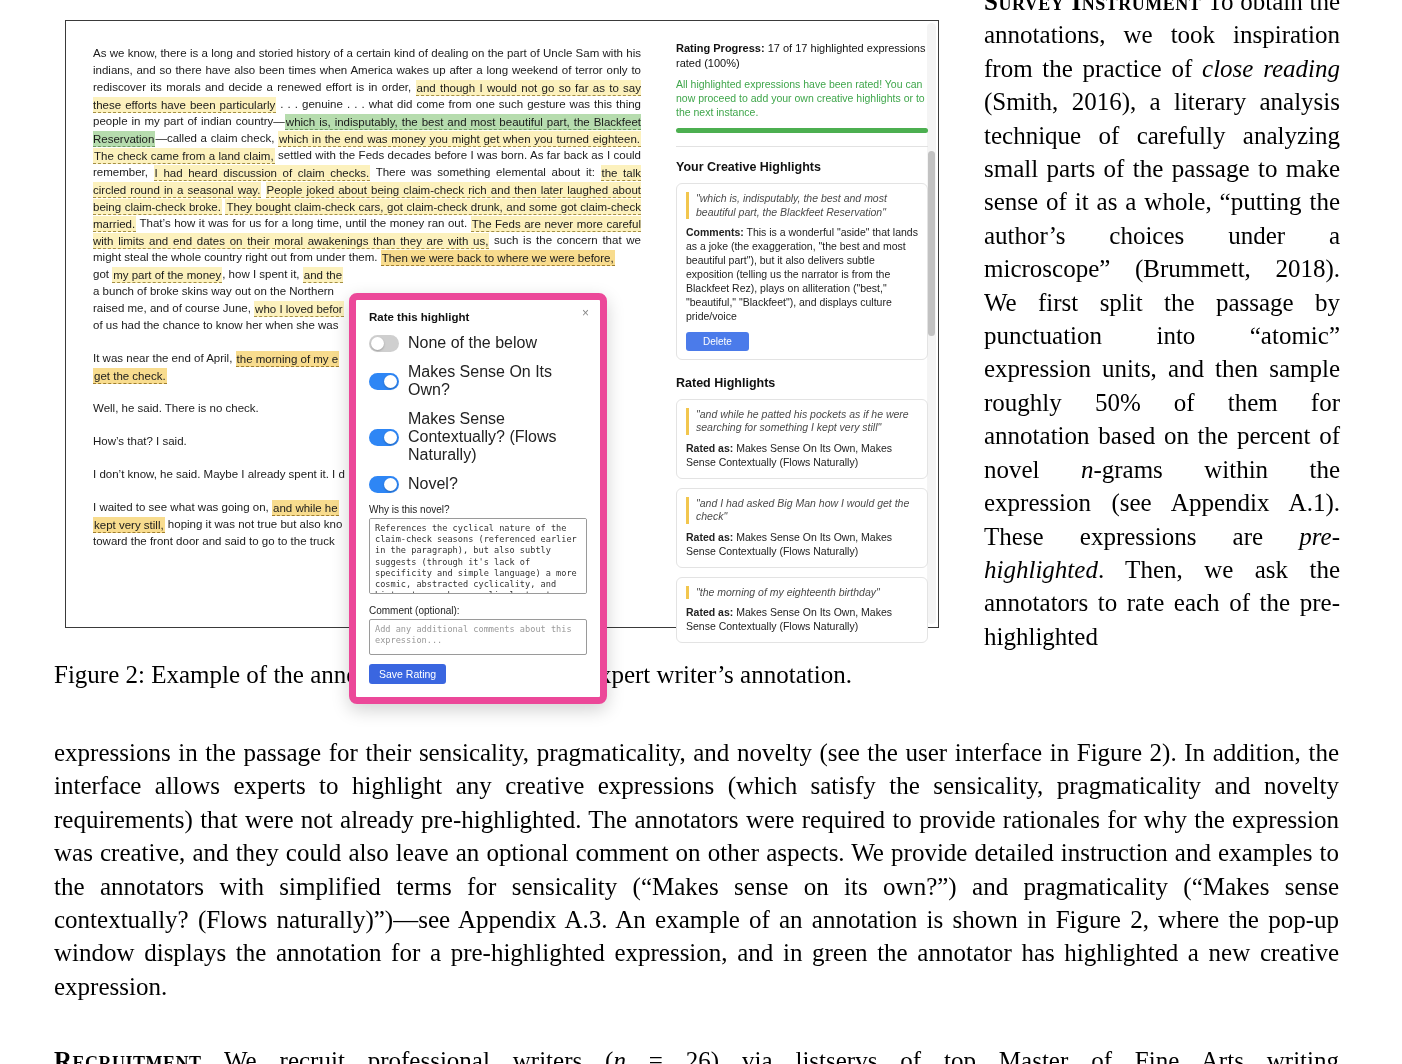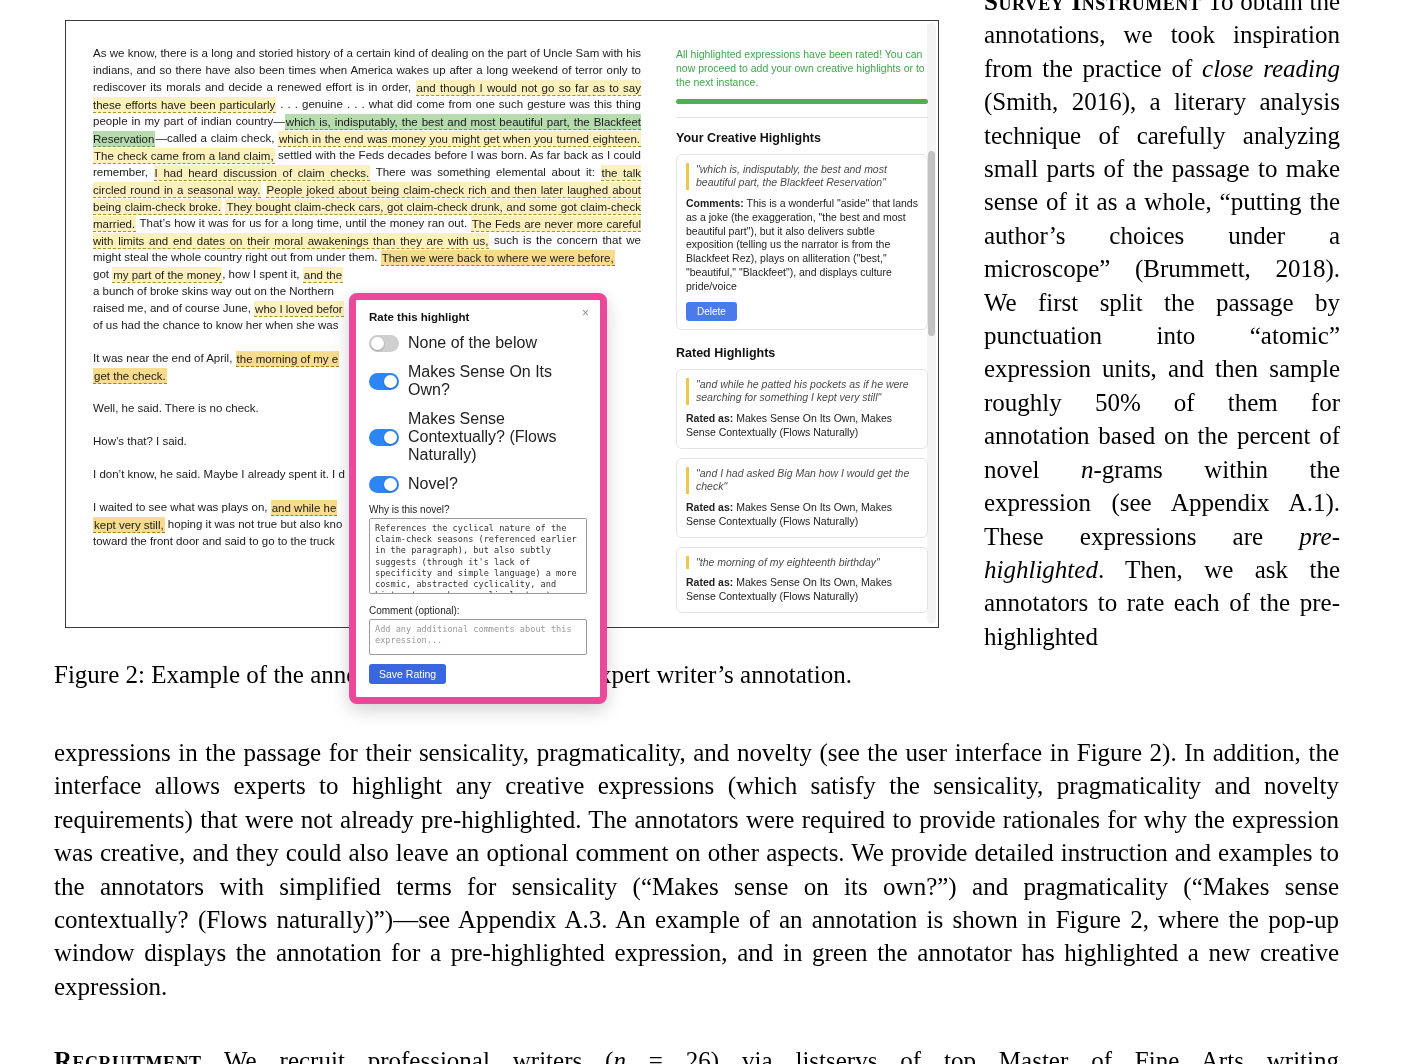--- a/index.html
+++ b/index.html
@@ -36,21 +36,21 @@
   .progress-msg { margin-top: 6px; color: #3fa64b; font-size: 10.5px; line-height: 1.35; }
   .progress-bar { margin-top: 9px; height: 5px; background: #4caf50; border-radius: 3px; width: 100%; }
   hr.divider { border: none; border-top: 1px solid #e2e2e2; margin: 13px 0; }
   .section-heading { font-weight: bold; font-size: 12.5px; margin-bottom: 9px; color: #111; }
   .section-heading.rated { margin-top: 16px; }
   .card { border: 1px solid #e3e3e3; border-radius: 6px; padding: 8px 9px; margin-bottom: 9px; background: #fff; }
   .quote { border-left: 3px solid #f2c64e; padding-left: 7px; font-style: italic; color: #4a4a4a;
            line-height: 1.3; margin-bottom: 7px; }
   .card-text { line-height: 1.32; color: #222; }
   .btn { border: none; border-radius: 3px; color: #fff; font-family: inherit; cursor: pointer; display: inline-block; }
-  .btn.delete { margin-top: 8px; background: #4b7bea; font-size: 10px; padding: 4px 11px; }
+  .btn.delete { margin-top: 8px; background: #4b7bea; font-size: 10px; padding: 4px 17px; }
   .btn.save { margin-top: 9px; background: #3a66e0; font-size: 10.5px; padding: 4px 10px; }
 
   
   .modal { position: absolute; left: 283px; top: 272px; width: 258px; background: #fff;
            border: 7px solid #ec4899; border-radius: 8px; box-shadow: 0 6px 18px rgba(0,0,0,0.18);
            padding: 11px 13px 13px; z-index: 5; }
   .modal-title { font-size: 11.5px; font-weight: bold; color: #111; }
   .modal-close { position: absolute; top: 6px; right: 11px; color: #888; font-size: 12px; cursor: pointer; }
   .toggle-list { margin-top: 4px; }
   .toggle-row { display: flex; align-items: center; gap: 9px; margin-top: 11px; }
@@ -87,30 +87,33 @@
         <p><span>As we know, there is a long and storied history of a certain kind of dealing on the part of Uncle Sam with his indians, and so there have also been times when America wakes up after a long weekend of terror only to rediscover its morals and decide a renewed effort is in order, </span><span class="hl hl-y">and though I would not go so far as to say these efforts have been particularly</span><span> . . . genuine . . . what did come from one such gesture was this thing people in my part of indian country—</span><span class="hl hl-g">which is, indisputably, the best and most beautiful part, the Blackfeet Reservation</span><span>—called a claim check, </span><span class="hl hl-y">which in the end was money you might get when you turned eighteen.</span><span> </span><span class="hl hl-y">The check came from a land claim,</span><span> settled with the Feds decades before I was born. As far back as I could remember, </span><span class="hl hl-y">I had heard discussion of claim checks.</span><span> There was something elemental about it: </span><span class="hl hl-y">the talk circled round in a seasonal way.</span><span> </span><span class="hl hl-y">People joked about being claim-check rich and then later laughed about being claim-check broke.</span><span> </span><span class="hl hl-y">They bought claim-check cars, got claim-check drunk, and some got claim-check married.</span><span> That’s how it was for us for a long time, until the money ran out. </span><span class="hl hl-y">The Feds are never more careful with limits and end dates on their moral awakenings than they are with us,</span><span> such is the concern that we might steal the whole country right out from under them. </span><span class="hl hl-a">Then we were back to where we were before,</span></p>
         <p class="cont"><span>got </span><span class="hl hl-y">my part of the money</span><span>, how I spent it, </span><span class="hl hl-y">and the </span></p>
         <p class="cont"><span>a bunch of broke skins way out on the Northern </span></p>
         <p class="cont"><span>raised me, and of course June, </span><span class="hl hl-y">who I loved befor</span></p>
         <p class="cont"><span>of us had the chance to know her when she was</span></p>
         <p><span>It was near the end of April, </span><span class="hl hl-a">the morning of my e</span></p>
         <p class="cont"><span class="hl hl-a">get the check.</span></p>
         <p><span>Well, he said. There is no check.</span></p>
         <p><span>How’s that? I said.</span></p>
         <p><span>I don’t know, he said. Maybe I already spent it. I d</span></p>
-        <p><span>I waited to see what was plays on, </span><span class="hl hl-a">and while he </span></p>
+        <p><span>I waited to see what was going on, </span><span class="hl hl-a">and while he </span></p>
         <p class="cont"><span class="hl hl-a">kept very still,</span><span> hoping it was not true but also kno</span></p>
         <p class="cont"><span>toward the front door and said to go to the truck</span></p>
       </div>
 
     <div class="scrollbar-track">
       <div class="scrollbar-thumb"></div>
     </div>
 
     <div class="sidebar">
+      <div class="progress-text">
+        <b>Rating Progress:</b><span> 17 of 17 highlighted expressions rated (100%)</span>
+      </div>
       <div class="progress-msg">All highlighted expressions have been rated! You can now proceed to add your own creative highlights or to the next instance.</div>
       <div class="progress-bar"></div>
       <hr class="divider">
       <div class="section-heading">Your Creative Highlights</div>
       <div class="card">
         <div class="quote">"which is, indisputably, the best and most beautiful part, the Blackfeet Reservation"</div>
         <div class="card-text">
           <b>Comments:</b><span> This is a wonderful "aside" that lands as a joke (the exaggeration, "the best and most beautiful part"), but it also delivers subtle exposition (telling us the narrator is from the Blackfeet Rez), plays on alliteration ("best," "beautiful," "Blackfeet"), and displays culture pride/voice</span>
         </div>
         <button class="btn delete">Delete</button>

